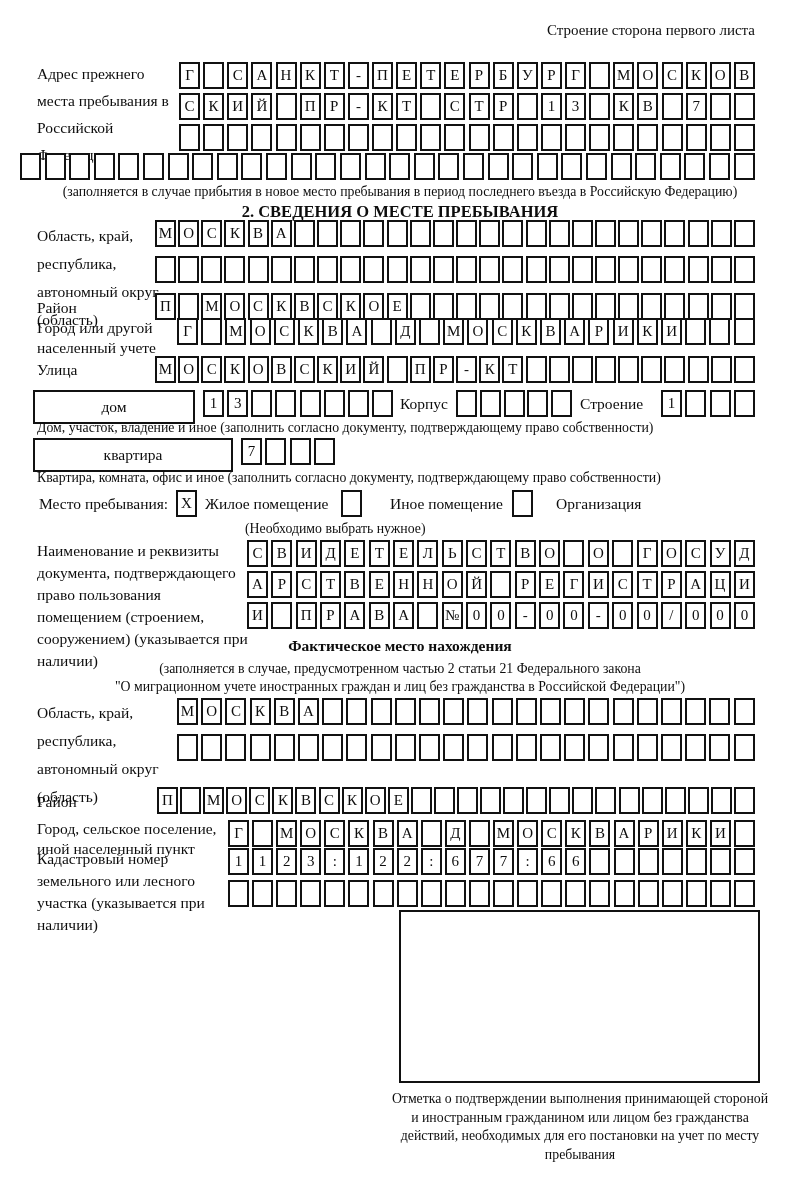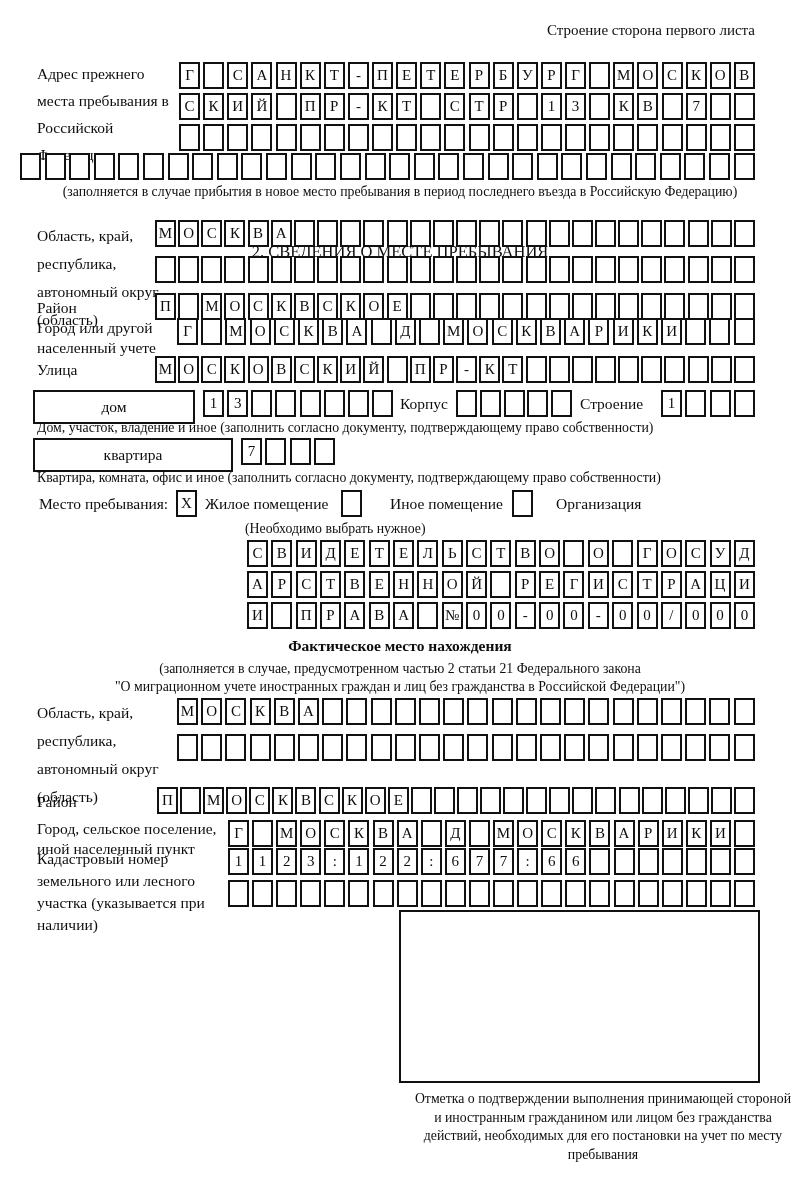--- a/index.html
+++ b/index.html
@@ -6,21 +6,21 @@
   .page{
     position:relative;width:800px;height:1180px;background:#fff;
     font-family:"Liberation Serif","DejaVu Serif",serif;color:#0d0d0d;overflow:hidden;
   }
   .abs{position:absolute;}
   .hdr{font-size:15px;text-align:right;}
   .lbl{font-size:15.5px;line-height:27px;}
   .lbl-tight{font-size:15.5px;line-height:20px;}
   .note{font-size:13.8px;}
   .center{text-align:center;width:800px;left:0;}
-  .sec-title{font-weight:normal;font-size:16.5px;margin-top:40px;}
+  .sec-title{font-weight:bold;font-size:16.5px;}
   .fact-title{font-weight:bold;font-size:15.5px;}
   .cells{display:flex;justify-content:space-between;height:27px;}
   .cell{
     width:21px;height:27px;box-sizing:border-box;border:2px solid #111;
     display:flex;align-items:center;justify-content:center;
     font-size:15px;background:#fff;flex:none;
   }
   .longbox{
     box-sizing:border-box;border:2px solid #111;height:34px;
     display:flex;align-items:center;justify-content:center;font-size:15.5px;background:#fff;
@@ -335,20 +335,21 @@
 
   <div class="abs lbl" style="left:39px;top:490px;">Место пребывания:</div>
   <span class="abs cell" style="left:176px;top:490px;">X</span>
   <div class="abs lbl" style="left:205px;top:490px;">Жилое помещение</div>
   <span class="abs cell" style="left:341px;top:490px;"></span>
   <div class="abs lbl" style="left:390px;top:490px;">Иное помещение</div>
   <span class="abs cell" style="left:512px;top:490px;"></span>
   <div class="abs lbl" style="left:556px;top:490px;">Организация</div>
   <div class="abs note" style="left:245px;top:521px;">(Необходимо выбрать нужное)</div>
 
+  <div class="abs lbl" style="left:37px;top:540px;width:212px;line-height:22px;">Наименование и реквизиты документа, подтверждающего право пользования помещением (строением, сооружением) (указывается при наличии)</div>
   <div class="abs cells" style="left:247px;top:540px;width:508px;">
       <span class="cell">С</span>
       <span class="cell">В</span>
       <span class="cell">И</span>
       <span class="cell">Д</span>
       <span class="cell">Е</span>
       <span class="cell">Т</span>
       <span class="cell">Е</span>
       <span class="cell">Л</span>
       <span class="cell">Ь</span>
@@ -570,15 +571,15 @@
       <span class="cell"></span>
       <span class="cell"></span>
       <span class="cell"></span>
       <span class="cell"></span>
       <span class="cell"></span>
       <span class="cell"></span>
       <span class="cell"></span>
     </div>
 
   <div class="abs stamp-box" style="left:399px;top:910px;width:361px;height:173px;"></div>
-  <div class="abs cap" style="left:390px;top:1090px;width:380px;margin-left:23px;">Отметка о подтверждении выполнения принимающей стороной и иностранным гражданином или лицом без гражданства действий, необходимых для его постановки на учет по месту пребывания</div>
+  <div class="abs cap" style="left:390px;top:1090px;width:380px;">Отметка о подтверждении выполнения принимающей стороной и иностранным гражданином или лицом без гражданства действий, необходимых для его постановки на учет по месту пребывания</div>
 
 </div>
 
 </body></html>

